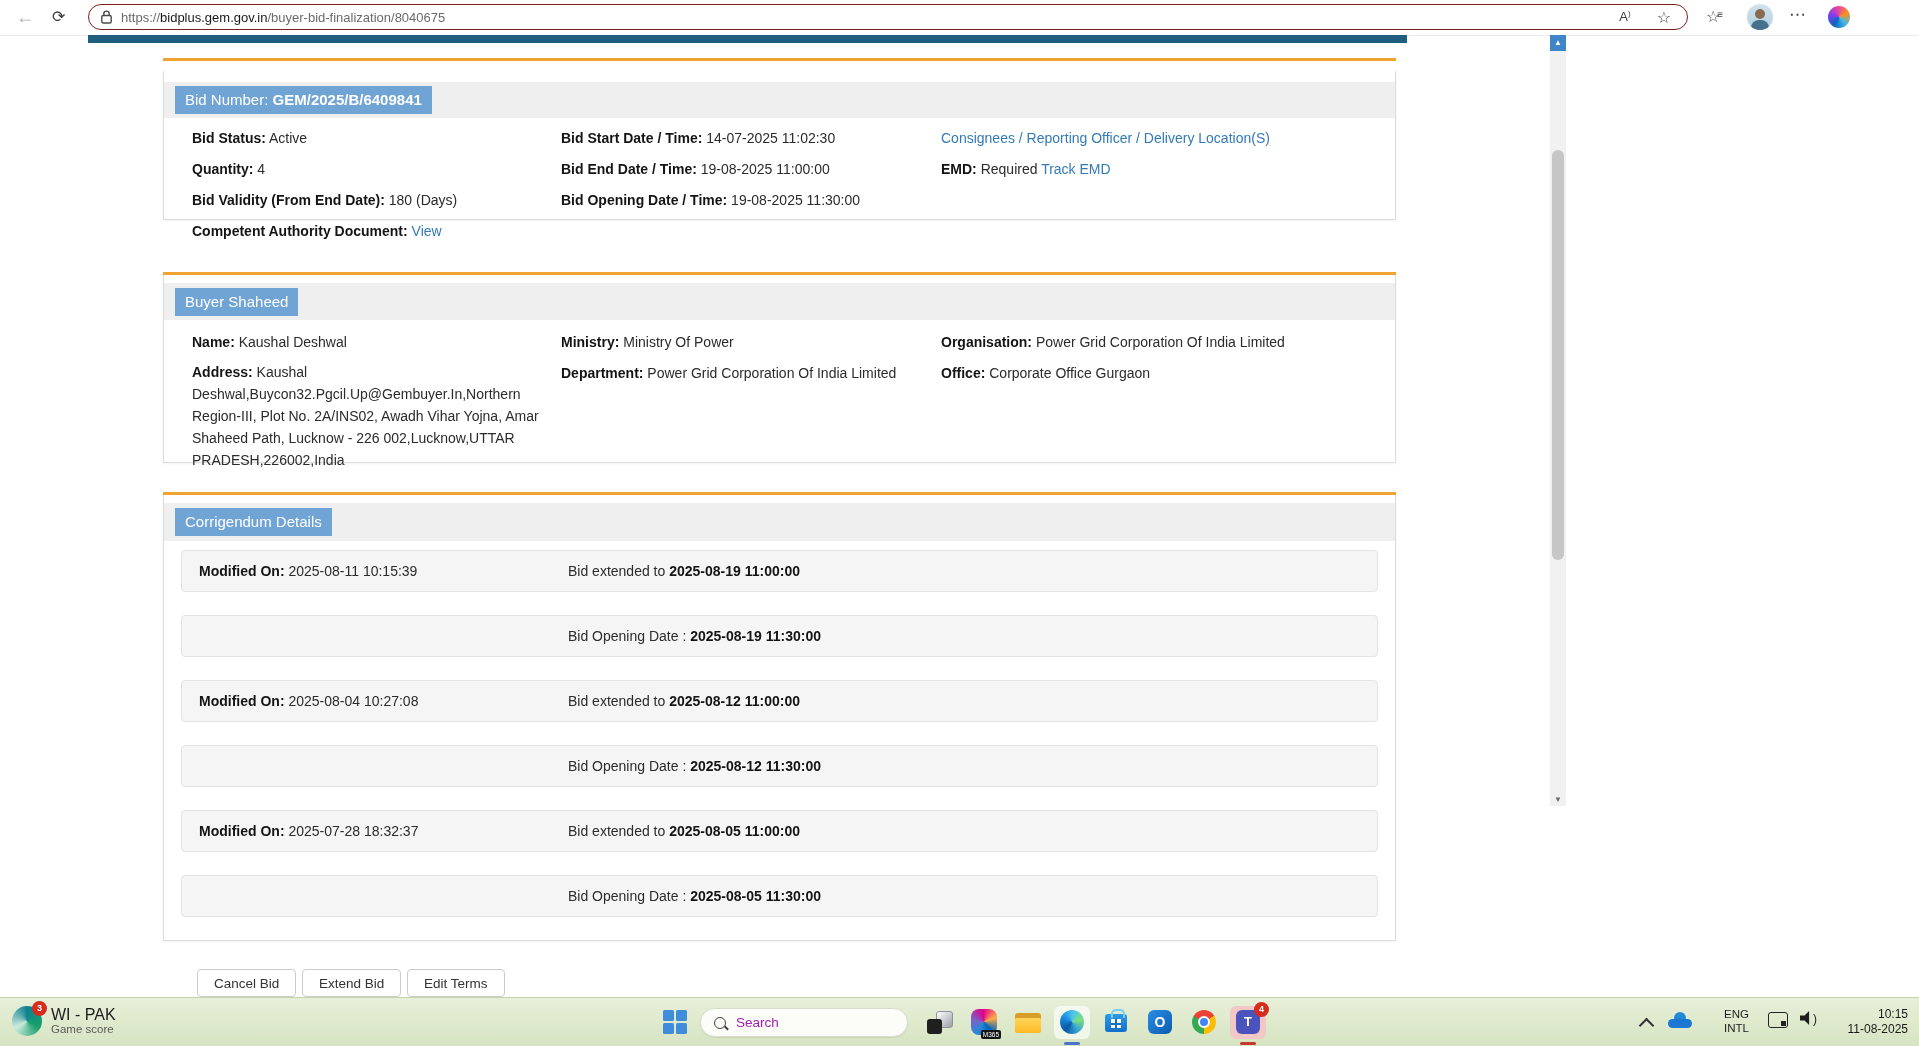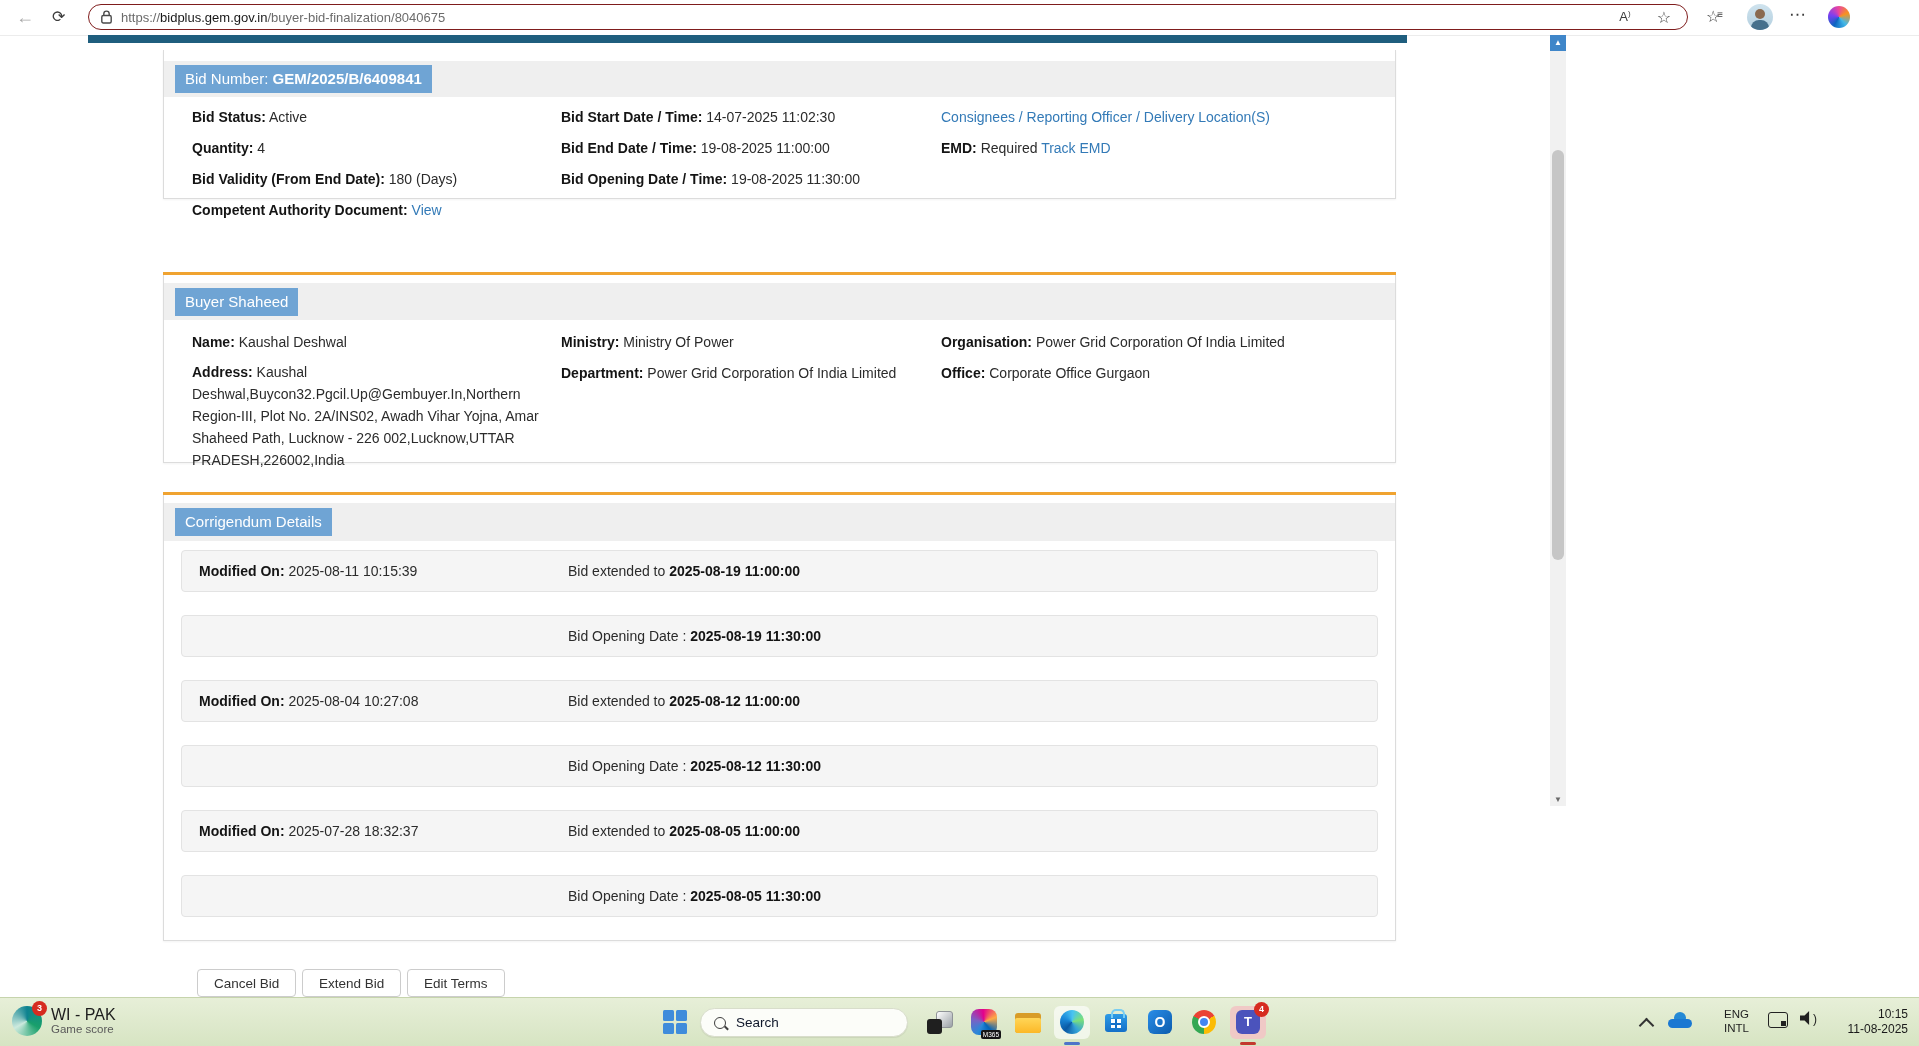--- a/index.html
+++ b/index.html
@@ -39,21 +39,21 @@
   .chip{background:#6fa4d4;color:#fff;font-size:15px;padding:5px 10px;line-height:18px;white-space:nowrap;}
   .chip b{font-weight:bold;}
   .fld{font-size:14px;color:#2b2b2b;line-height:31px;white-space:nowrap;}
   .fld b{color:#141414;}
   .lnk{color:#337ab7;text-decoration:none;cursor:pointer;}
   .c1{position:absolute;left:12px;top:52px;width:368px;margin-left:16px;}
   .c2{position:absolute;left:397px;top:52px;}
   .c3{position:absolute;left:777px;top:52px;}
   .addr{white-space:normal;line-height:22px;word-wrap:break-word;margin-top:3px;}
 
-  #card1{top:50px;height:149px;}
+  #card1{top:71px;height:149px;}
   #card1 .band{margin-top:11px;height:36px;}
   #card2{top:275px;height:188px;}
   #card2 .band{margin-top:8px;height:37px;}
   #card3{top:495px;height:446px;}
   #card3 .band{margin-top:8px;height:38px;}
 
   .crow{position:absolute;left:17px;width:1197px;height:42px;background:#f5f5f5;border:1px solid #e3e3e3;
         border-radius:4px;box-sizing:border-box;font-size:14px;color:#2b2b2b;line-height:40px;}
   .crow .cl{position:absolute;left:17px;}
   .crow .ca{position:absolute;left:386px;}
@@ -83,21 +83,21 @@
 
   .start{position:absolute;left:663px;top:12px;width:24px;height:24px;display:grid;
          grid-template-columns:11px 11px;grid-template-rows:11px 11px;gap:2px;cursor:pointer;}
   .start span{background:#3f8cdb;border-radius:1.5px;}
   .searchbox{position:absolute;left:700px;top:10px;width:208px;height:29px;border-radius:15px;background:#fcfdf9;
              border:1px solid #d8ddcb;box-shadow:0 1px 1px rgba(0,0,0,.07);display:flex;align-items:center;
              padding-left:13px;box-sizing:border-box;cursor:text;}
   .mag{position:relative;width:10px;height:10px;border:1.7px solid #3f3f3f;border-radius:50%;margin-right:10px;}
   .mag::after{content:"";position:absolute;width:5px;height:1.7px;background:#3f3f3f;transform:rotate(45deg);
               right:-4px;bottom:-1px;}
-  .stext{font-size:13.5px;color:#0f172a;}
+  .stext{font-size:13.5px;color:#a21caf;}
 
   .tbtn{position:absolute;top:8px;width:36px;height:33px;border-radius:6px;cursor:pointer;}
   .tv{left:922px;}
   .tv .b1{position:absolute;right:5px;top:5px;width:15px;height:15px;background:linear-gradient(135deg,#fff,#9aa0a6);
           border:1px solid #8f9398;border-radius:3px;}
   .tv .b2{position:absolute;left:5px;bottom:5px;width:15px;height:15px;background:#1f1f1f;border-radius:3px;}
   .m365{left:966px;}
   .m365 .blob{position:absolute;left:5px;top:3px;width:26px;height:26px;border-radius:8px;
         background:conic-gradient(from 140deg,#0364b8,#2b88d8,#7b61c4,#e3008c,#ffaa44,#0364b8);}
   .m365 .m365badge{position:absolute;right:1px;bottom:0px;background:#141414;color:#fff;font-size:6.5px;

